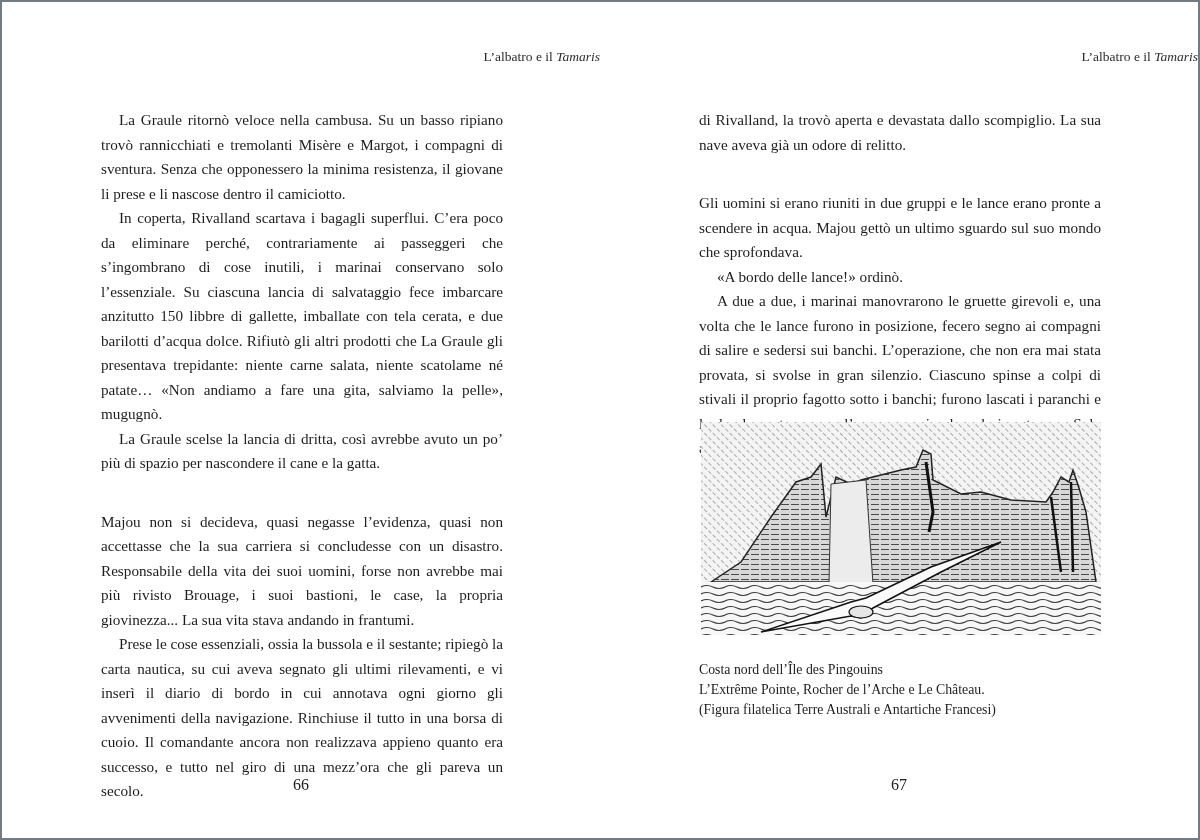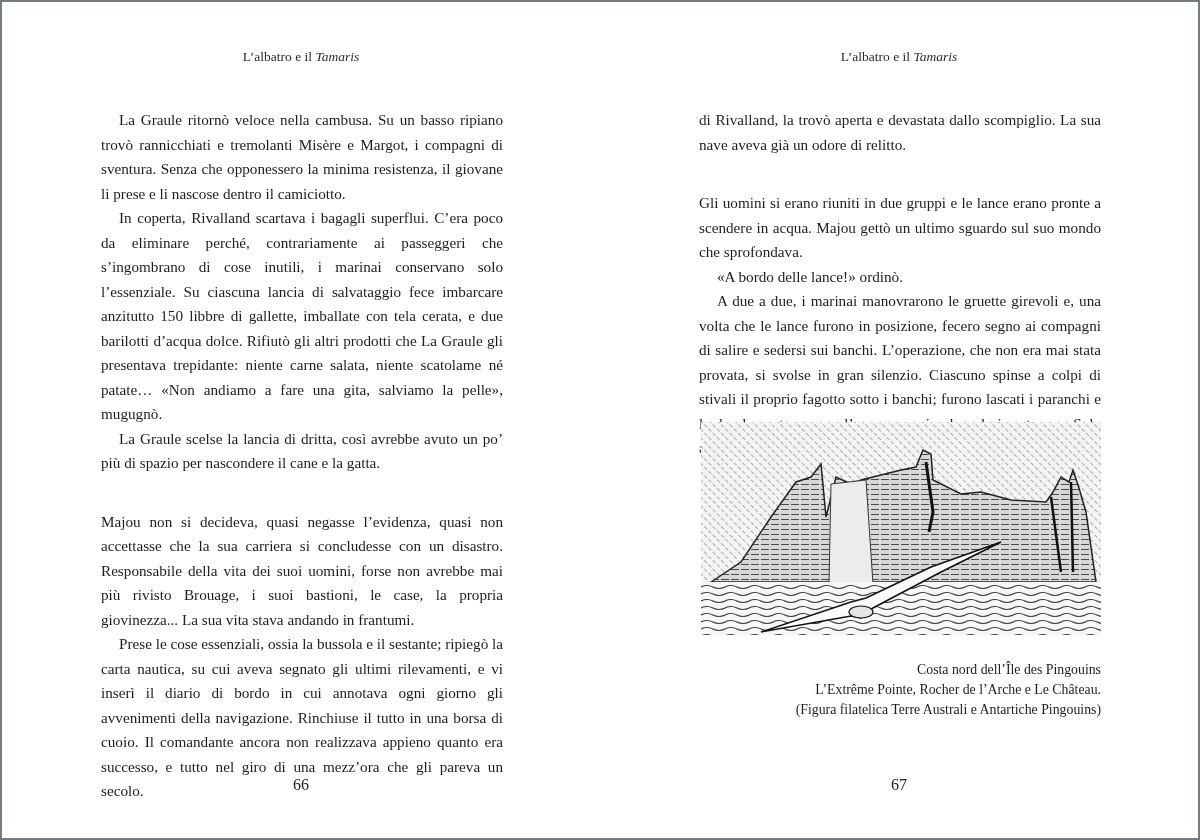--- a/index.html
+++ b/index.html
@@ -13,21 +13,21 @@
     position: relative;
     width: 1196px; height: 836px;
     border: 2px solid #707c86;
     background: #fff;
   }
   .page { position: absolute; top: 0; width: 598px; height: 836px; }
   .page.left { left: 0; }
   .page.right { left: 598px; }
   .running-head {
     position: absolute; top: 47px; left: 0; width: 100%;
-    text-align: center; font-size: 13.5px; color: #2a2a2a;
+    text-align: right; font-size: 13.5px; color: #2a2a2a;
   }
   .running-head i { font-style: italic; }
   .text-block {
     position: absolute; top: 106px; width: 402px;
     font-size: 15.2px; line-height: 24.5px; text-align: justify;
   }
   .page.left .text-block { left: 99px; }
   .page.right .text-block { left: 99px; }
   .text-block p { margin: 0; text-indent: 18px; }
   .text-block p.noindent { text-indent: 0; }
@@ -36,21 +36,21 @@
     position: absolute; top: 774px; left: 0; width: 100%;
     text-align: center; font-size: 16px; color: #222;
   }
   .figure {
     position: absolute; left: 101px; top: 420px; width: 400px; height: 213px;
     background: #f2f2f2; overflow: hidden;
   }
   .figure svg { display: block; }
   .caption {
     position: absolute; left: 99px; top: 658px; width: 402px;
-    text-align: right; font-size: 13.8px; line-height: 20px; color: #1d1d1d;
+    text-align: left; font-size: 13.8px; line-height: 20px; color: #1d1d1d;
   }
 </style>
 </head>
 <body>
 
 <div class="spread">
 
   <div class="page left">
     <div class="running-head"><span>L’albatro e il </span><i>Tamaris</i></div>
 
@@ -102,19 +102,19 @@
         <rect x="0" y="160" width="400" height="53" fill="url(#waves)"></rect>
 
         <path d="M60 210 L150 180 L165 176 L230 145 L300 120 L240 150 L172 186 L160 196 L150 194 Z" fill="#fafafa" stroke="#111" stroke-width="1.5"></path>
         <ellipse cx="160" cy="190" rx="12" ry="6" fill="#e6e6e6" stroke="#111" stroke-width="1.2"></ellipse>
       </svg>
     </div>
 
     <div class="caption">
       <div>Costa nord dell’Île des Pingouins</div>
       <div>L’Extrême Pointe, Rocher de l’Arche e Le Château.</div>
-      <div>(Figura filatelica Terre Australi e Antartiche Pingouins)</div>
+      <div>(Figura filatelica Terre Australi e Antartiche Francesi)</div>
     </div>
 
     <div class="page-number">67</div>
   </div>
 
 </div>
 
 </body></html>

